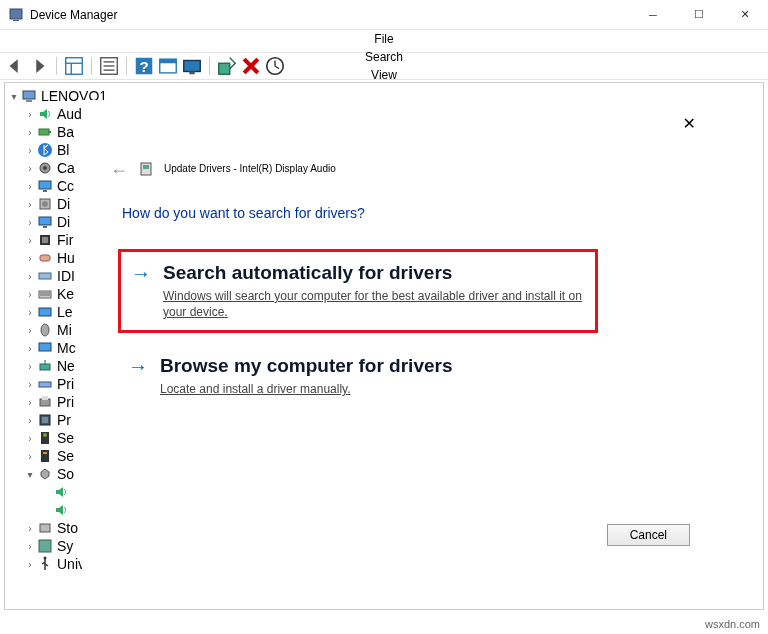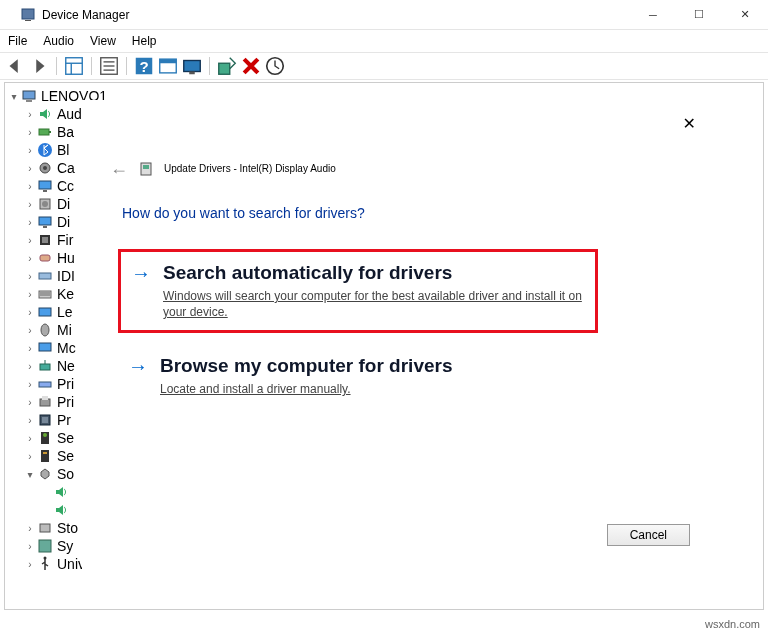--- a/index.html
+++ b/index.html
@@ -1,26 +1,26 @@
 <!DOCTYPE html>
 <html><head>
   <meta charset="utf-8">
   <style>
     * { box-sizing: border-box; margin: 0; padding: 0; }
     body { font-family: "Segoe UI", Tahoma, sans-serif; font-size: 12px; background: #fff; width: 768px; height: 634px; overflow: hidden; position: relative; }
     
     
-    .titlebar { height: 30px; display: flex; align-items: center; padding-left: 20px; border-bottom: 1px solid #e5e5e5; }
+    .titlebar { height: 30px; display: flex; align-items: center; padding-left: 8px; border-bottom: 1px solid #e5e5e5; }
     .titlebar-icon { width: 16px; height: 16px; margin-right: 6px; }
     .titlebar-text { flex: 1; font-size: 12px; }
     .win-controls { display: flex; }
     .win-btn { width: 46px; height: 30px; display: flex; align-items: center; justify-content: center; cursor: pointer; font-size: 11px; color: #333; }
     
     
-    .menubar { height: 22px; display: flex; align-items: center; padding: 0 0; background: #fff; }
+    .menubar { height: 22px; display: flex; align-items: center; padding: 0 0; background: #fff; flex-direction: column; }
     .menu-item { padding: 2px 8px; cursor: pointer; }
     
     
     .toolbar { height: 28px; display: flex; align-items: center; padding: 2px 4px; border-top: 1px solid #e5e5e5; border-bottom: 1px solid #e5e5e5; gap:2px;}
     .tb-btn { width: 22px; height: 22px; display: flex; align-items: center; justify-content: center; cursor: pointer; }
     .tb-sep { width: 1px; height: 18px; background: #ccc; margin: 0 4px; }
     
     
     .tree-panel { position: absolute; top: 82px; left: 4px; right: 4px; bottom: 24px; border: 1px solid #ccc; background: #fff; overflow: hidden; padding: 4px 0; }
     .tree-node { display: flex; align-items: center; height: 18px; padding-left: 4px; white-space: nowrap; cursor: default; }
@@ -65,21 +65,21 @@
   <span class="titlebar-text">Device Manager</span>
   <div class="win-controls">
     <div class="win-btn">─</div>
     <div class="win-btn">☐</div>
     <div class="win-btn">✕</div>
   </div>
 </div>
 
 <div class="menubar">
   <span class="menu-item">File</span>
-  <span class="menu-item">Audio</span>
+  <span class="menu-item">Search</span>
   <span class="menu-item">View</span>
   <span class="menu-item">Help</span>
 </div>
 
 <div class="toolbar">
   <div class="tb-btn">
       <svg viewBox="0 0 16 16">
         <path d="M10 3 L4 8 L10 13 Z" fill="#555"></path>
       </svg>
     </div>

